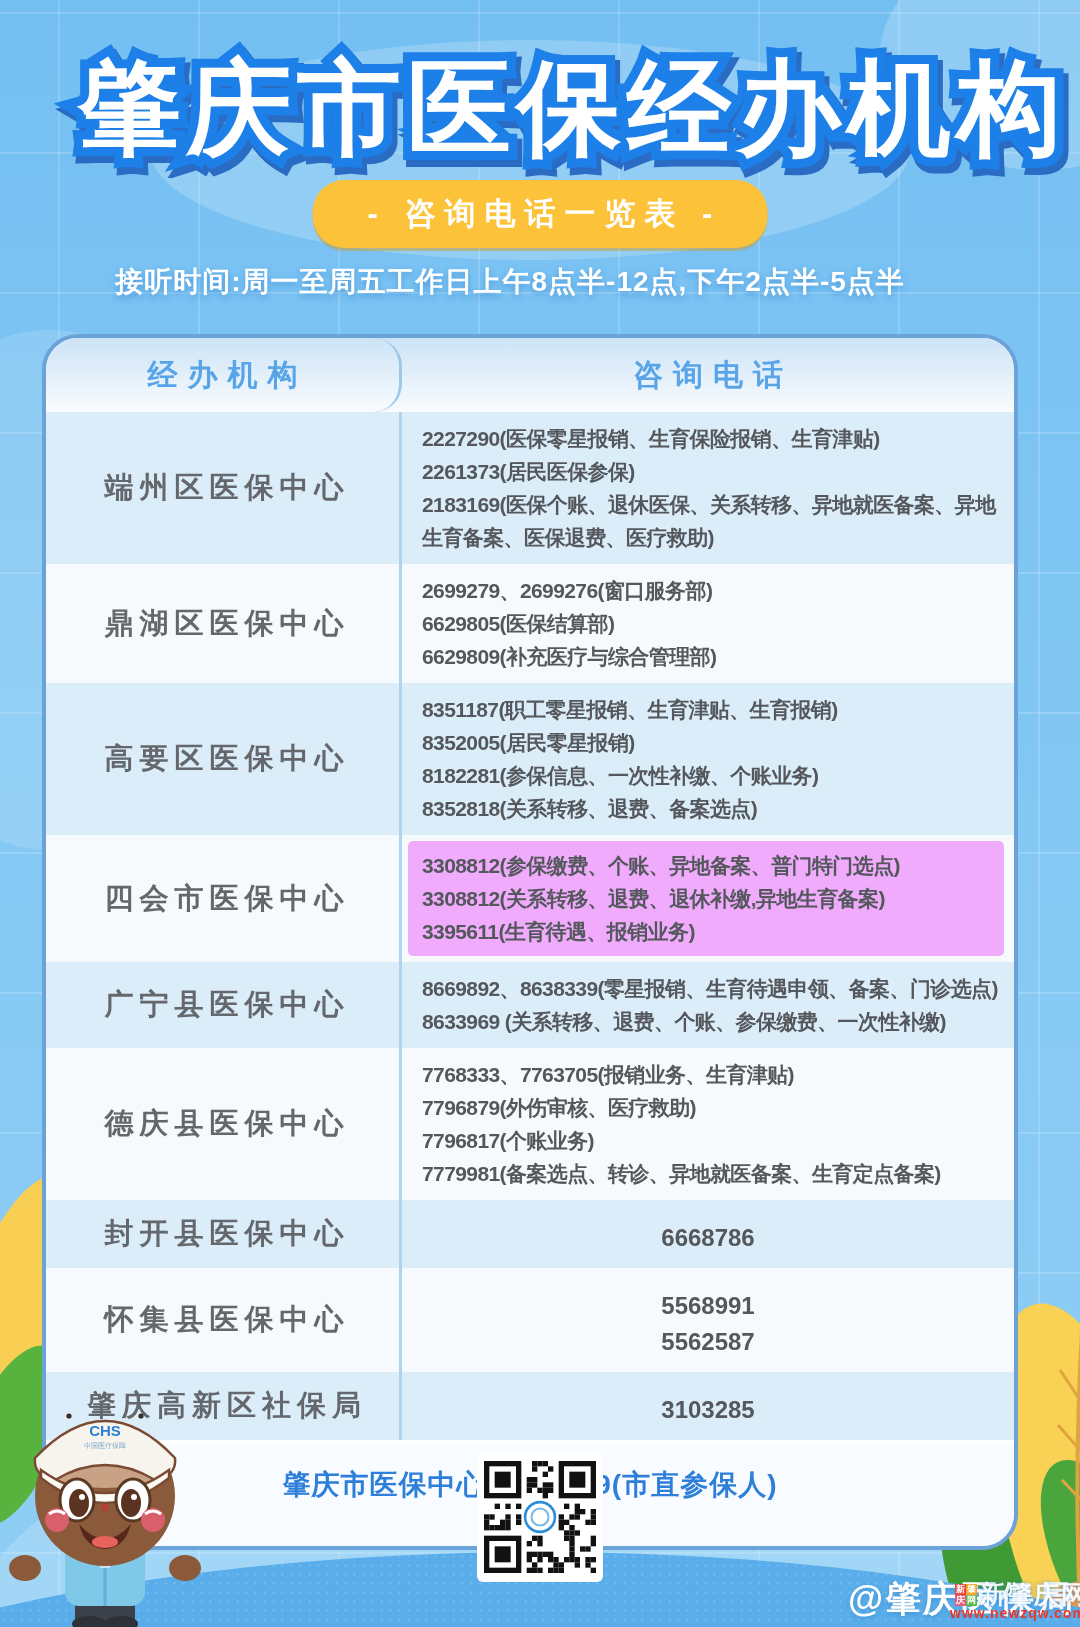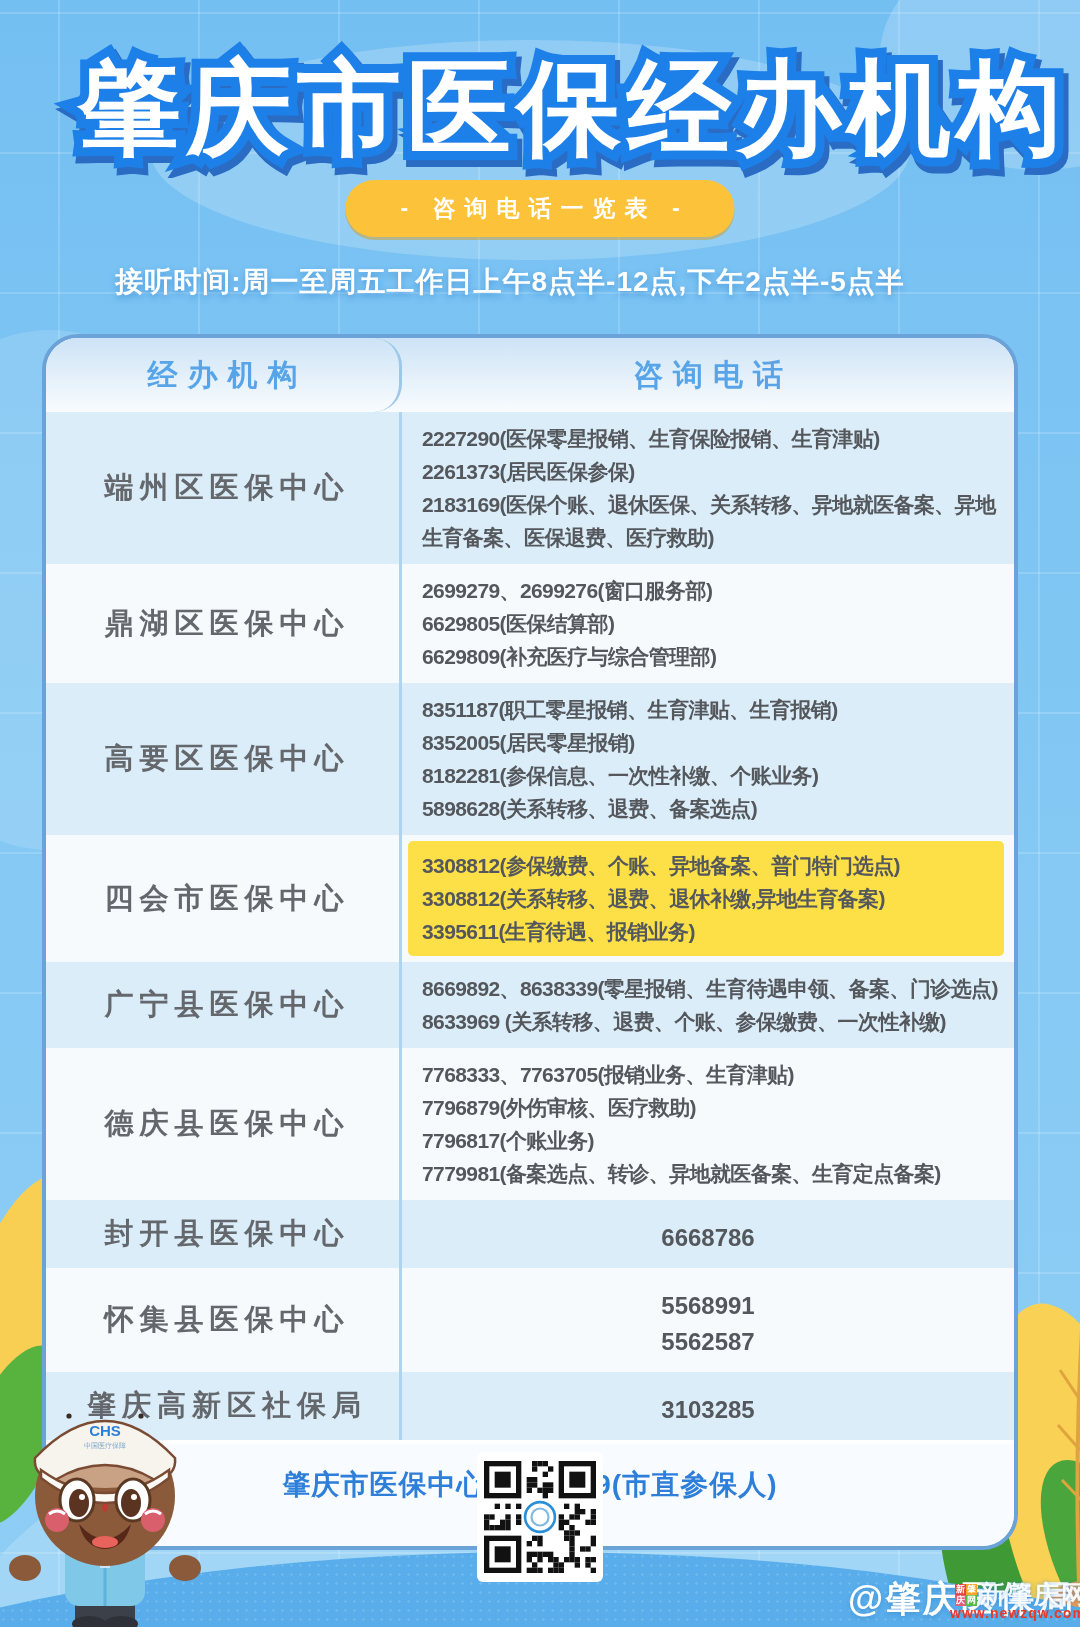--- a/index.html
+++ b/index.html
@@ -21,21 +21,21 @@
   .mound2{left:520px;top:1430px;width:600px;height:520px;}
 
   
   .title-wrap{position:absolute;left:0;top:28px;width:1080px;text-align:center;z-index:3;margin-left:32px;}
   .title-svg{display:block;margin:0 auto;}
   .title-shadow{fill:#2a6cc4;stroke:#2a6cc4;stroke-width:20px;paint-order:stroke;
     font-weight:bold;font-size:104px;letter-spacing:6px;}
   .title-main{fill:#ffffff;stroke:#1d7fe8;stroke-width:18px;paint-order:stroke;
     font-weight:bold;font-size:104px;letter-spacing:6px;}
   .badge{position:absolute;left:50%;top:180px;transform:translateX(-50%);
-    background:#fcc33a;color:#ffffff;font-weight:bold;font-size:23px;letter-spacing:9px;
+    background:#fcc33a;color:#ffffff;font-weight:bold;font-size:31px;letter-spacing:9px;
     padding:13px 46px 13px 55px;border-radius:32px;z-index:3;white-space:nowrap;
     box-shadow:0 3px 0 rgba(214,152,21,.45);}
   .subtitle{position:absolute;left:0;top:263px;width:1020px;text-align:center;z-index:3;
     color:#ffffff;font-weight:bold;font-size:28px;letter-spacing:1px;
     text-shadow:0 3px 6px rgba(23,104,190,.45);}
 
   
   .leaf{position:absolute;z-index:3;border-radius:50% 50% 46% 46%;}
   .leaf-yel-l{left:-30px;top:1170px;width:115px;height:270px;background:#f8cf53;transform:rotate(16deg);}
   .leaf-grn-l{left:-28px;top:1340px;width:84px;height:190px;background:#58b33e;transform:rotate(22deg);}
@@ -63,21 +63,21 @@
   .row{display:grid;grid-template-columns:356px 1fr;}
   .shade-blue{background:#dcedfa;}
   .shade-white{background:#f6fafd;}
   .org{display:flex;align-items:center;justify-content:center;text-align:center;
     color:#64686c;font-weight:bold;font-size:29px;letter-spacing:6px;padding-left:9px;
     border-right:3px solid #aed4ef;}
   .phones{padding:10px 8px 10px 20px;align-self:center;}
   .phone-line{color:#54585c;font-weight:bold;font-size:21px;line-height:33px;letter-spacing:-0.6px;}
   .row.center .phones{text-align:center;padding:12px 8px;margin-top:8px;}
   .row.center .phone-line{font-size:24px;line-height:36px;letter-spacing:0;}
-  .row.highlight .phones{background:#fde047;border-radius:5px;margin:6px 10px 6px 6px;padding:8px 8px 8px 14px;}
+  .row.highlight .phones{background:#f0abfc;border-radius:5px;margin:6px 10px 6px 6px;padding:8px 8px 8px 14px;}
   .tfoot{background:#f8fbff;border-top:4px solid #ffffff;
     text-align:center;color:#2e7fd9;font-weight:bold;font-size:28px;
     padding:22px 0 42px 0;letter-spacing:1px;}
 
   
   .qr{position:absolute;left:477px;top:1452px;width:126px;height:130px;background:#ffffff;
     border-radius:6px;z-index:6;display:flex;align-items:center;justify-content:center;}
 
   
   .mascot{position:absolute;left:5px;top:1378px;z-index:6;}
@@ -151,21 +151,21 @@
             <div class="phone-line">6629809(补充医疗与综合管理部)</div>
           </div>
     </div>
 
     <div class="row shade-blue">
       <div class="org org-text">高要区医保中心</div>
       <div class="phones">
             <div class="phone-line">8351187(职工零星报销、生育津贴、生育报销)</div>
             <div class="phone-line">8352005(居民零星报销)</div>
             <div class="phone-line">8182281(参保信息、一次性补缴、个账业务)</div>
-            <div class="phone-line">5898628(关系转移、退费、备案选点)</div>
+            <div class="phone-line">8352818(关系转移、退费、备案选点)</div>
           </div>
     </div>
 
     <div class="row shade-white highlight">
       <div class="org org-text">四会市医保中心</div>
       <div class="phones">
             <div class="phone-line">3308812(参保缴费、个账、异地备案、普门特门选点)</div>
             <div class="phone-line">3308812(关系转移、退费、退休补缴,异地生育备案)</div>
             <div class="phone-line">3395611(生育待遇、报销业务)</div>
           </div>

